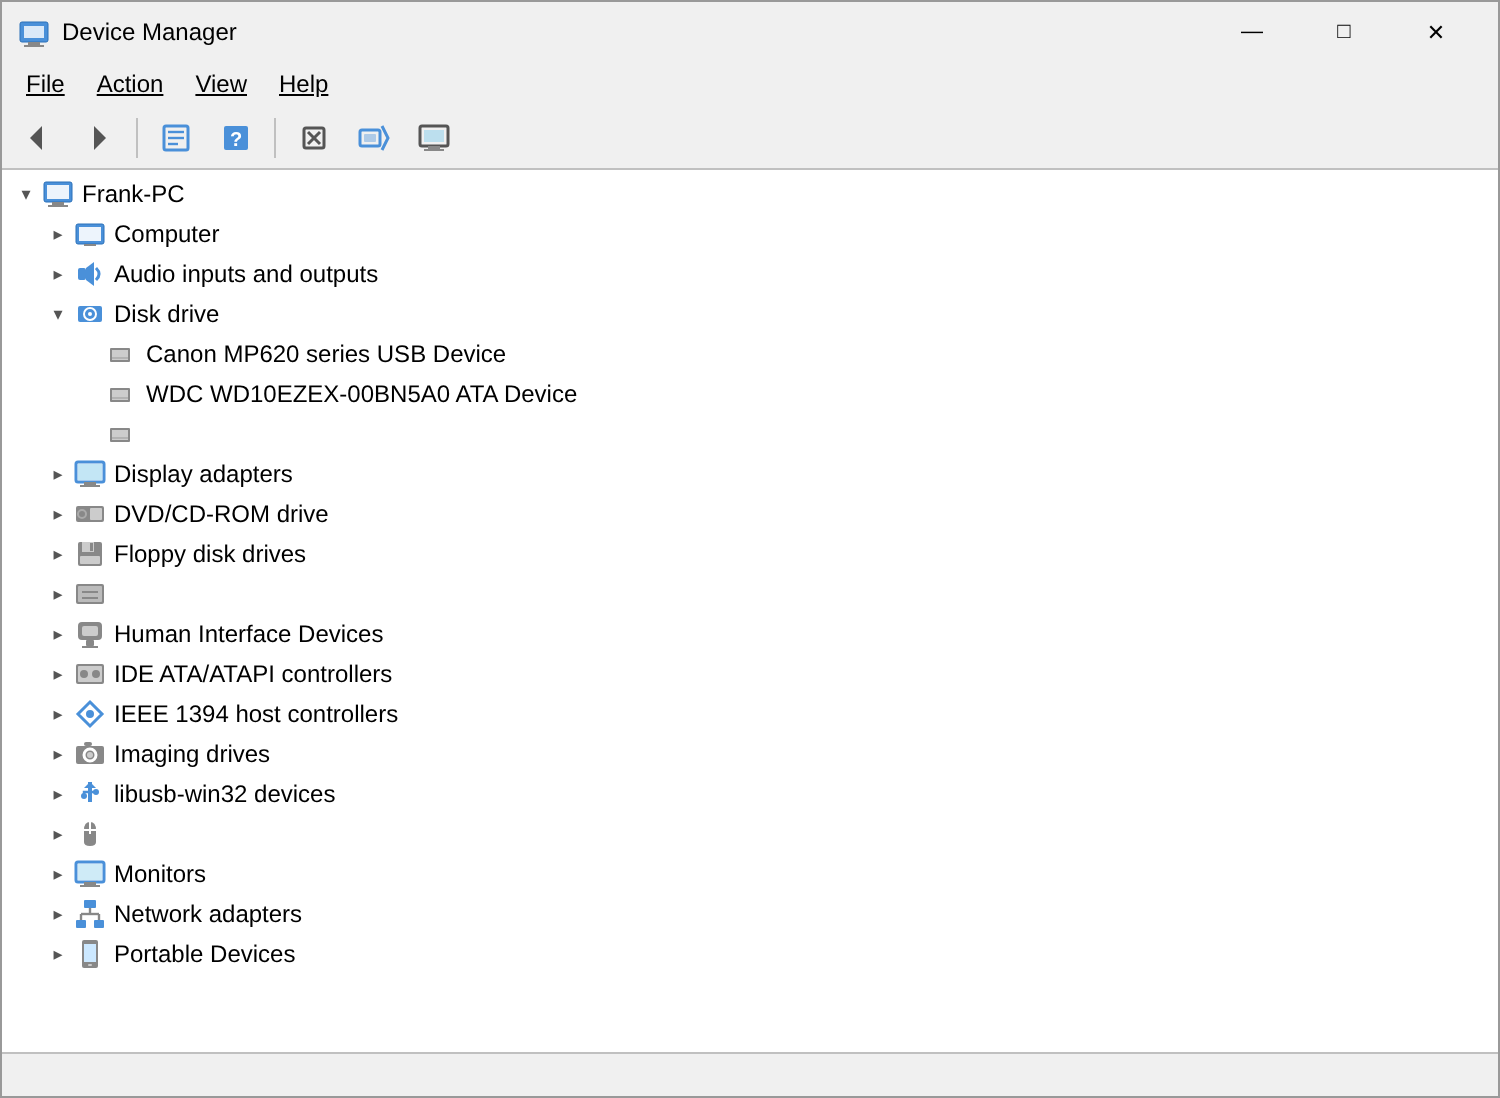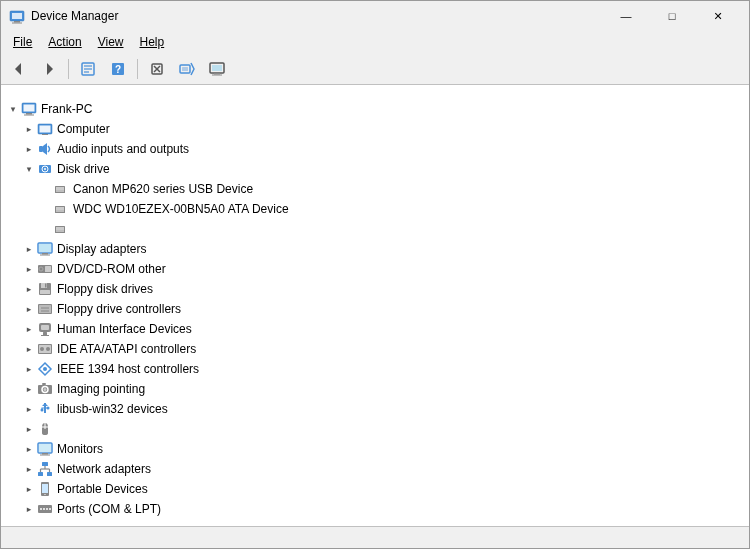--- a/index.html
+++ b/index.html
@@ -103,21 +103,21 @@
       flex-direction: column;
       background: #4d7c0f;
     }
 
     
     .tree-area {
       flex: 1;
       overflow-y: scroll;
       overflow-x: auto;
       background: white;
-      padding: 14px 0;
+      padding: 2px 0;
     }
     .tree-area::-webkit-scrollbar { width: 17px; }
     .tree-area::-webkit-scrollbar-track { background: #f0f0f0; border-left: 1px solid #d0d0d0; }
     .tree-area::-webkit-scrollbar-thumb { background: #c0c0c0; border: 3px solid #f0f0f0; }
 
     
     .tree-item {
       display: flex;
       align-items: center;
       height: 20px;
@@ -368,21 +368,21 @@
       <div class="indent" style="width:4px"></div>
       <div class="indent" style="width:16px"></div>
       <div class="expander collapsed"></div>
       <div class="item-icon">
         <svg width="16" height="16" viewBox="0 0 16 16">
           <rect x="1" y="4" width="14" height="8" rx="1" fill="#888"></rect>
           <rect x="8" y="5" width="6" height="6" rx="0.5" fill="#ccc"></rect>
           <circle cx="4" cy="8" r="2" fill="none" stroke="#aaa" stroke-width="1"></circle>
         </svg>
       </div>
-      <span class="item-label">DVD/CD-ROM other</span>
+      <span class="item-label">DVD/CD-ROM drive</span>
     </div>
 
     <div class="tree-item">
       <div class="indent" style="width:4px"></div>
       <div class="indent" style="width:16px"></div>
       <div class="expander collapsed"></div>
       <div class="item-icon">
         <svg width="16" height="16" viewBox="0 0 16 16">
           <rect x="2" y="2" width="12" height="12" rx="1" fill="#888"></rect>
           <rect x="4" y="2" width="6" height="5" fill="#ccc"></rect>
@@ -398,21 +398,20 @@
       <div class="indent" style="width:16px"></div>
       <div class="expander collapsed"></div>
       <div class="item-icon">
         <svg width="16" height="16" viewBox="0 0 16 16">
           <rect x="1" y="3" width="14" height="10" rx="1" fill="#888"></rect>
           <rect x="2" y="4" width="12" height="8" rx="0.5" fill="#bbb"></rect>
           <line x1="4" y1="7" x2="12" y2="7" stroke="#888" stroke-width="1"></line>
           <line x1="4" y1="10" x2="12" y2="10" stroke="#888" stroke-width="1"></line>
         </svg>
       </div>
-      <span class="item-label">Floppy drive controllers</span>
     </div>
 
     <div class="tree-item">
       <div class="indent" style="width:4px"></div>
       <div class="indent" style="width:16px"></div>
       <div class="expander collapsed"></div>
       <div class="item-icon">
         <svg width="16" height="16" viewBox="0 0 16 16">
           <rect x="2" y="2" width="12" height="9" rx="2" fill="#888"></rect>
           <rect x="4" y="4" width="8" height="5" rx="1" fill="#ccc"></rect>
@@ -456,21 +455,21 @@
       <div class="indent" style="width:16px"></div>
       <div class="expander collapsed"></div>
       <div class="item-icon">
         <svg width="16" height="16" viewBox="0 0 16 16">
           <rect x="1" y="4" width="14" height="9" rx="1" fill="#888"></rect>
           <circle cx="8" cy="8.5" r="3" fill="none" stroke="white" stroke-width="1.5"></circle>
           <circle cx="8" cy="8.5" r="1.5" fill="#ccc"></circle>
           <rect x="5" y="2" width="4" height="2" rx="1" fill="#888"></rect>
         </svg>
       </div>
-      <span class="item-label">Imaging pointing</span>
+      <span class="item-label">Imaging drives</span>
     </div>
 
 
     <div class="tree-item">
       <div class="indent" style="width:4px"></div>
       <div class="indent" style="width:16px"></div>
       <div class="expander collapsed"></div>
       <div class="item-icon">
         <svg width="16" height="16" viewBox="0 0 16 16">
           <path d="M8 2 L8 12" stroke="#4a90d9" stroke-width="2"></path>
@@ -536,34 +535,19 @@
       <div class="item-icon">
         <svg width="16" height="16" viewBox="0 0 16 16">
           <rect x="4" y="1" width="8" height="14" rx="1" fill="#888"></rect>
           <rect x="5" y="3" width="6" height="9" fill="#cce8ff"></rect>
           <rect x="7" y="13" width="2" height="1" rx="0.5" fill="#ccc"></rect>
         </svg>
       </div>
       <span class="item-label">Portable Devices</span>
     </div>
 
-    <div class="tree-item">
-      <div class="indent" style="width:4px"></div>
-      <div class="indent" style="width:16px"></div>
-      <div class="expander collapsed"></div>
-      <div class="item-icon">
-        <svg width="16" height="16" viewBox="0 0 16 16">
-          <rect x="1" y="4" width="14" height="8" rx="1" fill="#888"></rect>
-          <circle cx="4" cy="8" r="1" fill="white"></circle>
-          <circle cx="7" cy="8" r="1" fill="white"></circle>
-          <circle cx="10" cy="8" r="1" fill="white"></circle>
-          <circle cx="13" cy="8" r="1" fill="white"></circle>
-        </svg>
-      </div>
-      <span class="item-label">Ports (COM &amp; LPT)</span>
-    </div>
 
   </div>
 
   <div class="status-bar">
     <span></span>
   </div>
 </div>
 
 </body></html>

